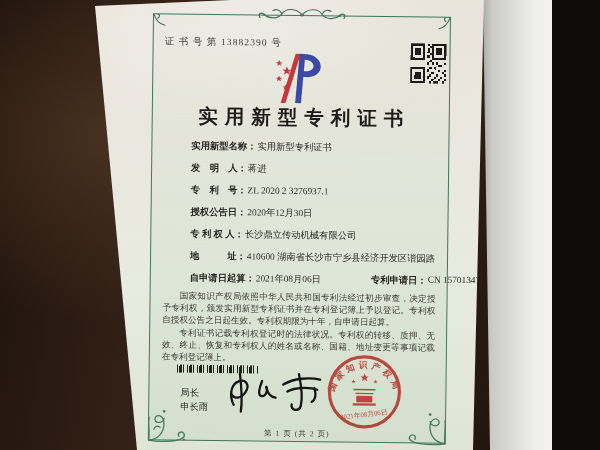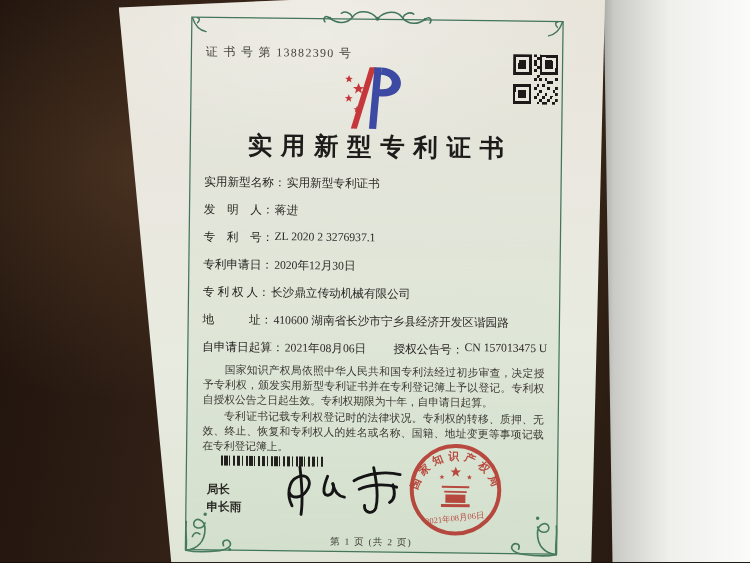--- a/index.html
+++ b/index.html
@@ -1,16 +1,16 @@
 <!DOCTYPE html>
 <html><head>
 <meta charset="utf-8">
 <style>
   html,body{margin:0;padding:0;background:#0e0b08;}
-  .photo{position:relative;width:600px;height:450px;overflow:hidden;
+  .photo{position:relative;width:552px;height:450px;overflow:hidden;
     background:
       radial-gradient(420px 300px at 18% 30%, rgba(125,88,56,.35), rgba(0,0,0,0) 62%),
       linear-gradient(100deg,#1d120c 0%,#342217 34%,#45311f 58%,#281a11 84%,#190f09 100%);
     font-family:"Liberation Serif", serif;}
   .wall{position:absolute;left:476px;top:0;width:124px;height:450px;
     clip-path:polygon(7px 0,124px 0,124px 450px,14px 450px);
     background:linear-gradient(90deg,#8f8f8b 0%,#c9c9c5 12%,#efefec 48%,#fbfbf9 100%);}
   .paper{position:absolute;inset:0;
     clip-path:polygon(95px 6px,232px 0px,484px 0px,473px 450px,137px 450px);
     background:linear-gradient(178deg,#e8e4da 0%,#eae7df 30%,#e8ebe0 62%,#dfe5d6 100%);}
@@ -23,30 +23,30 @@
     border:1.6px solid #42755a;transform:rotate(.7deg);transform-origin:50% 0;
     background:linear-gradient(180deg,rgba(214,224,204,.10) 0%,rgba(206,222,200,.35) 55%,rgba(198,217,195,.48) 100%);
     color:#2c2a26;}
   .certno{position:absolute;left:11px;top:21px;font-size:9.5px;letter-spacing:1.1px;color:#43413c;white-space:nowrap;}
   .logo{position:absolute;left:117px;top:35px;width:62px;height:56px;}
   .qr{position:absolute;left:257px;top:26px;width:36px;height:40px;}
   .title{position:absolute;left:0;right:0;top:88px;text-align:center;font-size:19.5px;font-weight:bold;
     letter-spacing:7px;text-indent:7px;color:#1e1c1a;white-space:nowrap;}
   .fields{position:absolute;left:11px;right:6px;top:120px;font-size:9.3px;}
   .row{height:22px;display:flex;align-items:center;white-space:nowrap;}
-  .lab{font-weight:normal;color:#262420;}
+  .lab{font-weight:bold;color:#262420;margin-left:28px;}
   .val{color:#2c2a26;margin-left:1px;}
   .pair2{margin-left:22px;display:inline-flex;}
   .paras{position:absolute;left:12px;right:11px;top:276px;font-size:8.6px;line-height:11.9px;
     text-align:justify;color:#3b3933;}
   .paras p{margin:0 0 1px;text-indent:2em;}
   .barcode{position:absolute;left:27px;top:350px;width:82px;height:8px;
     background:repeating-linear-gradient(90deg,#23211e 0 1.4px,transparent 1.4px 2.8px,
       #23211e 2.8px 5.4px,transparent 5.4px 6.6px,#23211e 6.6px 7.4px,transparent 7.4px 10px);}
-  .director{position:absolute;left:16px;top:371px;font-size:9.3px;line-height:14px;color:#2c2a26;font-weight:bold;}
+  .director{position:absolute;left:31px;top:371px;font-size:9.3px;line-height:14px;color:#2c2a26;font-weight:normal;}
   .sig{position:absolute;left:68px;top:352px;width:118px;height:50px;transform:rotate(-2deg);}
   .seal{position:absolute;left:176px;top:336px;width:78px;height:78px;opacity:.92;mix-blend-mode:multiply;}
   .footer{position:absolute;left:0;right:0;top:413px;text-align:center;font-size:7.6px;
     letter-spacing:1px;color:#3c3a34;}
   .garland{position:absolute;left:50%;top:-9px;transform:translateX(-50%);width:124px;height:17px;}
   .corn{position:absolute;width:44px;height:44px;}
   .bl{left:-3px;bottom:-4px;}
   .br{right:-3px;bottom:-4px;transform:scaleX(-1);}
   .tc{position:absolute;width:15px;height:15px;}
   .tl{left:-2px;top:-2px;}
@@ -165,36 +165,36 @@
         </div>
         <div class="row">
           <span class="lab">发　明　人：</span>
             <span class="val">蒋进</span>
         </div>
         <div class="row">
           <span class="lab">专　利　号：</span>
             <span class="val">ZL 2020 2 3276937.1</span>
         </div>
         <div class="row">
-          <span class="lab">专利申请日：</span>
+          <span class="lab">授权公告日：</span>
             <span class="val">2020年12月30日</span>
         </div>
         <div class="row">
           <span class="lab">专 利 权 人：</span>
             <span class="val">长沙鼎立传动机械有限公司</span>
         </div>
         <div class="row">
           <span class="lab">地　　　址：</span>
             <span class="val">410600 湖南省长沙市宁乡县经济开发区谐园路</span>
         </div>
         <div class="row">
           <span class="lab">自申请日起算：</span>
             <span class="val">2021年08月06日</span>
           <span class="pair2">
-              <span class="lab">授权公告号：</span>
+              <span class="lab">专利申请日：</span>
               <span class="val">CN 157013475 U</span>
             </span>
         </div>
       </div>
 
       <div class="paras">
         <p>国家知识产权局依照中华人民共和国专利法经过初步审查，决定授予专利权，颁发实用新型专利证书并在专利登记簿上予以登记。专利权自授权公告之日起生效。专利权期限为十年，自申请日起算。</p>
         <p>专利证书记载专利权登记时的法律状况。专利权的转移、质押、无效、终止、恢复和专利权人的姓名或名称、国籍、地址变更等事项记载在专利登记簿上。</p>
       </div>
 

